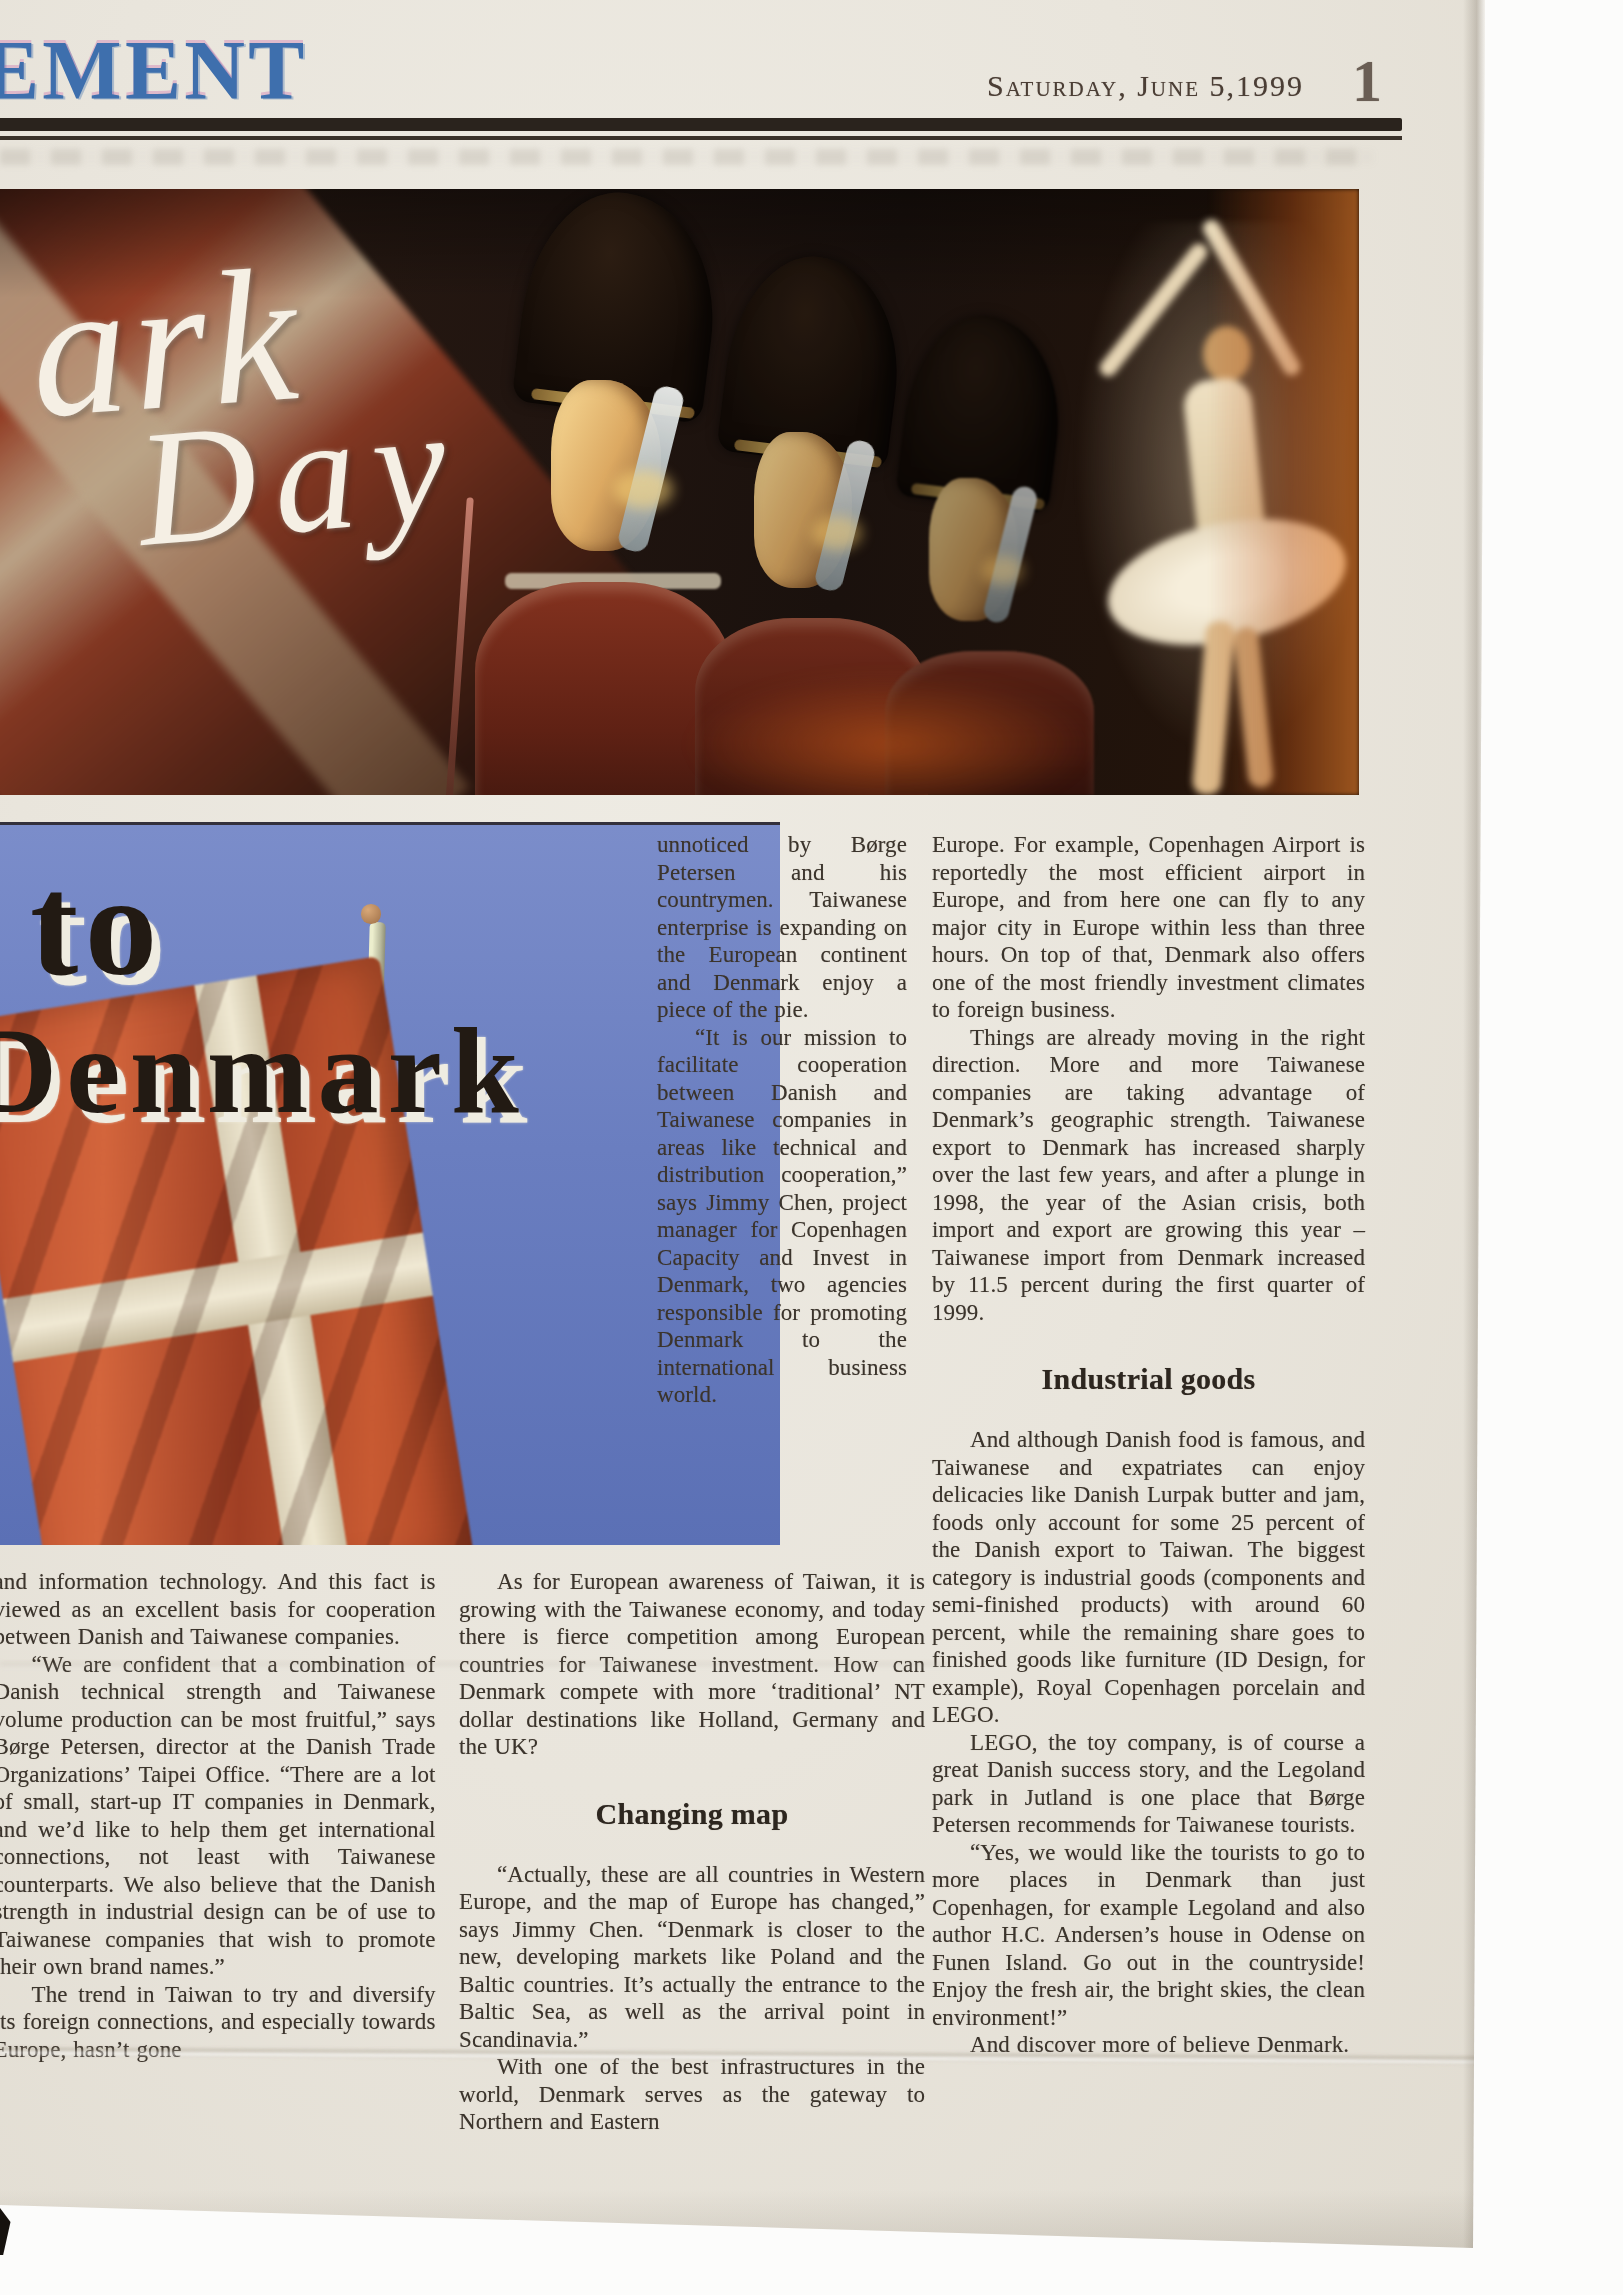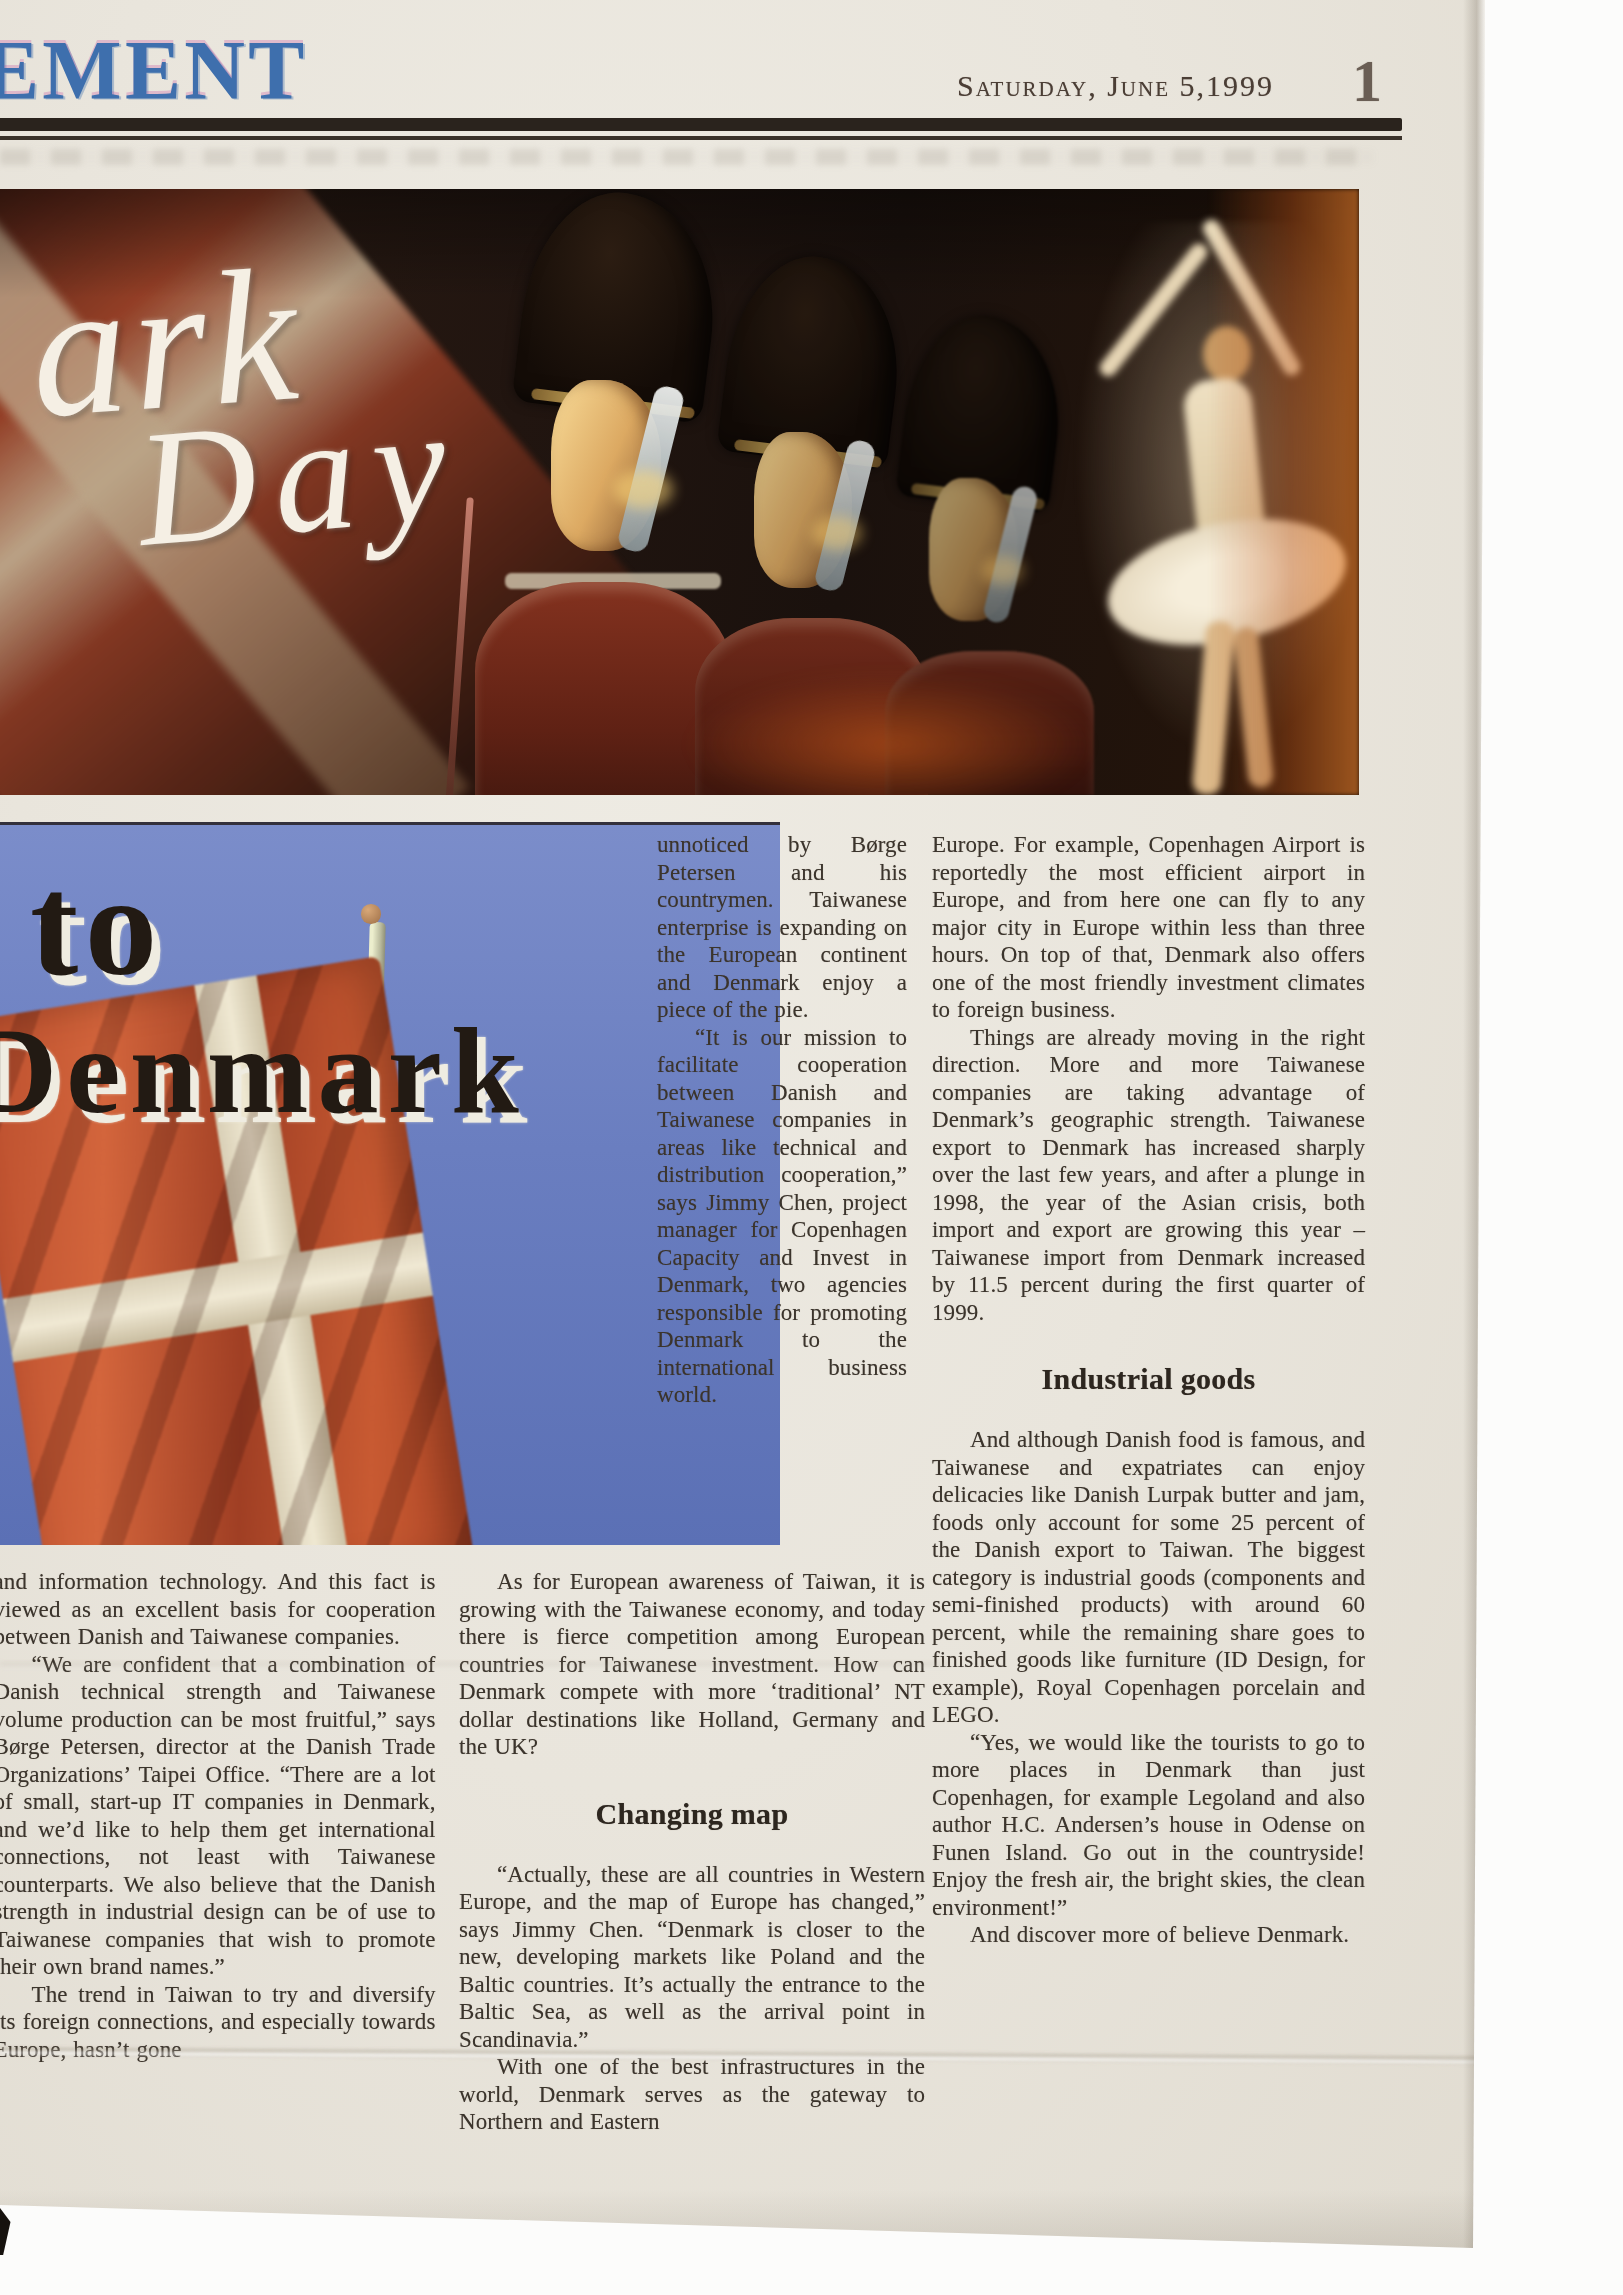--- a/index.html
+++ b/index.html
@@ -26,21 +26,21 @@
   }
 
   
   .masthead{
     position:absolute;left:-17px;top:29px;
     font-size:84px;font-weight:bold;letter-spacing:3.3px;line-height:1;
     color:#3e6fad;
     text-shadow:0 -3.3px 0 rgba(193,73,158,.28), 2px 1.3px 0 rgba(62,111,173,.35);
   }
   .dateline{
-    position:absolute;left:921px;top:69px;width:353px;
+    position:absolute;left:951px;top:69px;width:353px;
     text-align:right;font-variant:small-caps;
     font-size:30px;letter-spacing:2px;color:#4b3e35;
     text-shadow:0 0 0.7px rgba(75,62,53,.5);
   }
   .page-number{
     position:absolute;left:1352px;top:51px;
     font-size:60px;color:#5d5046;font-weight:600;line-height:1;
     text-shadow:0 0 1.3px rgba(93,80,70,.4);opacity:.9;
   }
   .rule-thick{position:absolute;left:0;top:118px;width:1402px;height:13px;background:#2a231d;border-radius:0 2px 2px 0;}
@@ -306,20 +306,21 @@
       <h3 class="subhead">Changing map</h3>
       <p class="body-p indent">“Actually, these are all countries in Western Europe, and the map of Europe has changed,” says Jimmy Chen. “Denmark is closer to the new, developing markets like Poland and the Baltic countries. It’s actually the entrance to the Baltic Sea, as well as the arrival point in Scandinavia.”</p>
       <p class="body-p indent">With one of the best infrastructures in the world, Denmark serves as the gateway to Northern and Eastern</p>
     </div>
 
     <div class="col col-right">
       <p class="body-p">Europe. For example, Copenhagen Airport is reportedly the most efficient airport in Europe, and from here one can fly to any major city in Europe within less than three hours. On top of that, Denmark also offers one of the most friendly investment climates to foreign business.</p>
       <p class="body-p indent">Things are already moving in the right direction. More and more Taiwanese companies are taking advantage of Denmark’s geographic strength. Taiwanese export to Denmark has increased sharply over the last few years, and after a plunge in 1998, the year of the Asian crisis, both import and export are growing this year – Taiwanese import from Denmark increased by 11.5 percent during the first quarter of 1999.</p>
       <h3 class="subhead">Industrial goods</h3>
       <p class="body-p indent">And although Danish food is famous, and Taiwanese and expatriates can enjoy delicacies like Danish Lurpak butter and jam, foods only account for some 25 percent of the Danish export to Taiwan. The biggest category is industrial goods (components and semi-finished products) with around 60 percent, while the remaining share goes to finished goods like furniture (ID Design, for example), Royal Copenhagen porcelain and LEGO.</p>
+      <p class="body-p indent">LEGO, the toy company, is of course a great Danish success story, and the Legoland park in Jutland is one place that Børge Petersen recommends for Taiwanese tourists.</p>
       <p class="body-p indent">“Yes, we would like the tourists to go to more places in Denmark than just Copenhagen, for example Legoland and also author H.C. Andersen’s house in Odense on Funen Island. Go out in the countryside! Enjoy the fresh air, the bright skies, the clean environment!”</p>
       <p class="body-p indent">And discover more of believe Denmark.</p>
     </div>
 
     <div class="crease-soft"></div>
     <div class="crease"></div>
   </div>
 
   <div class="corner-mark"></div>
 </div>

